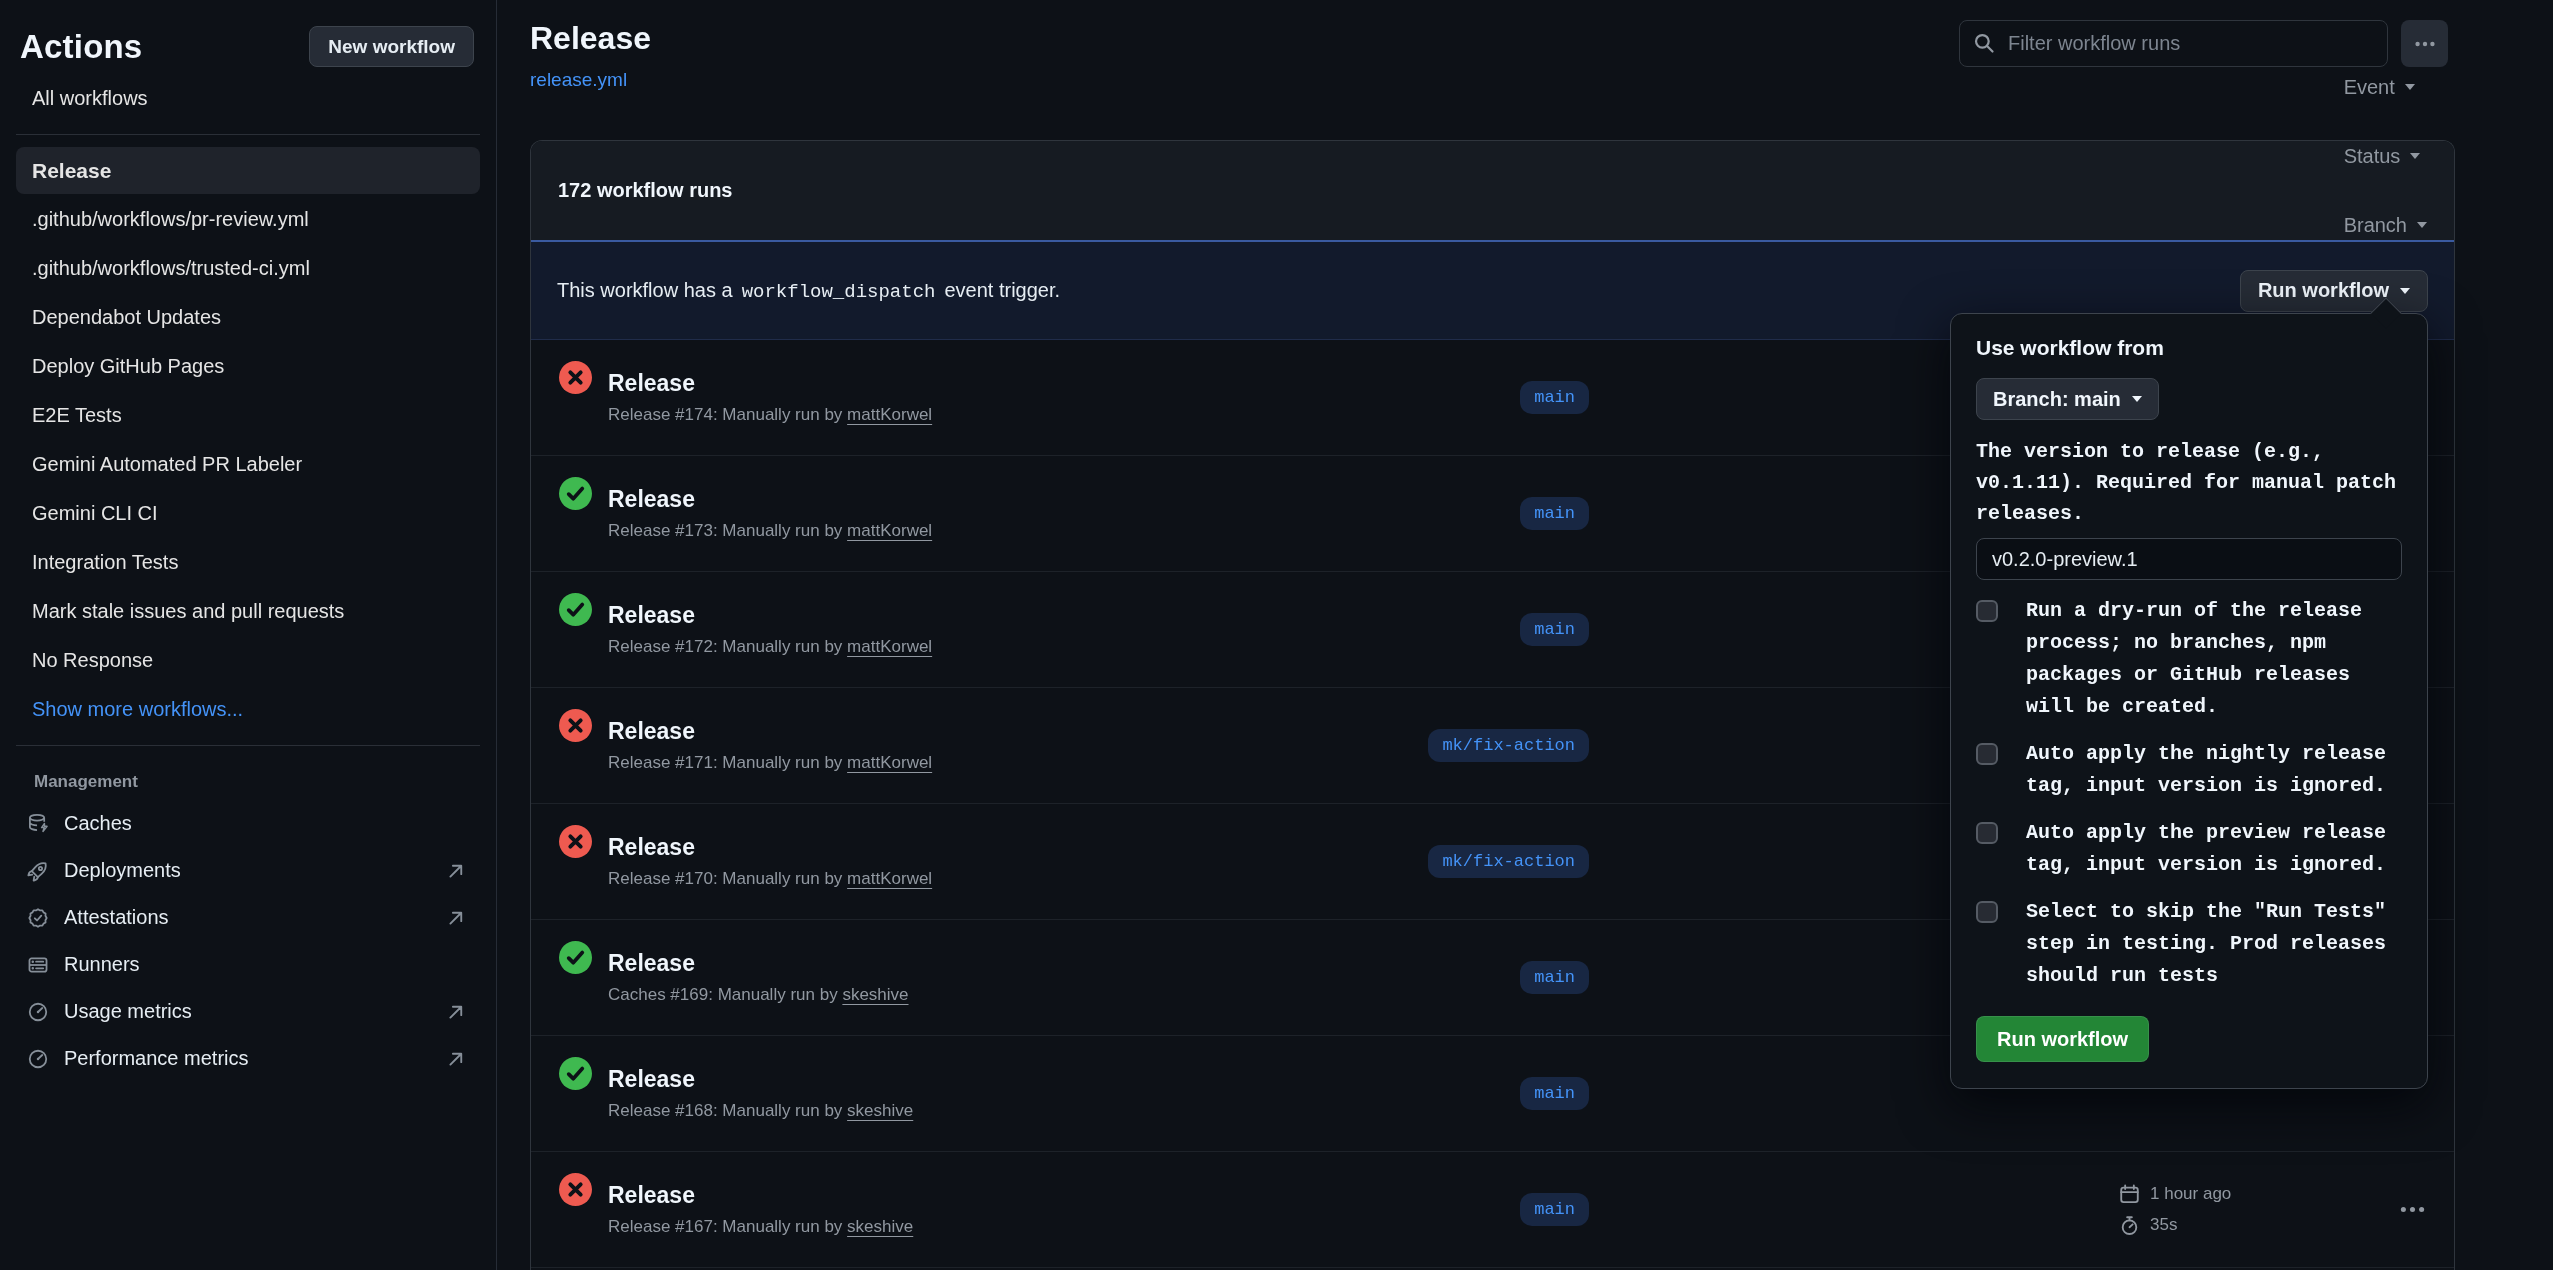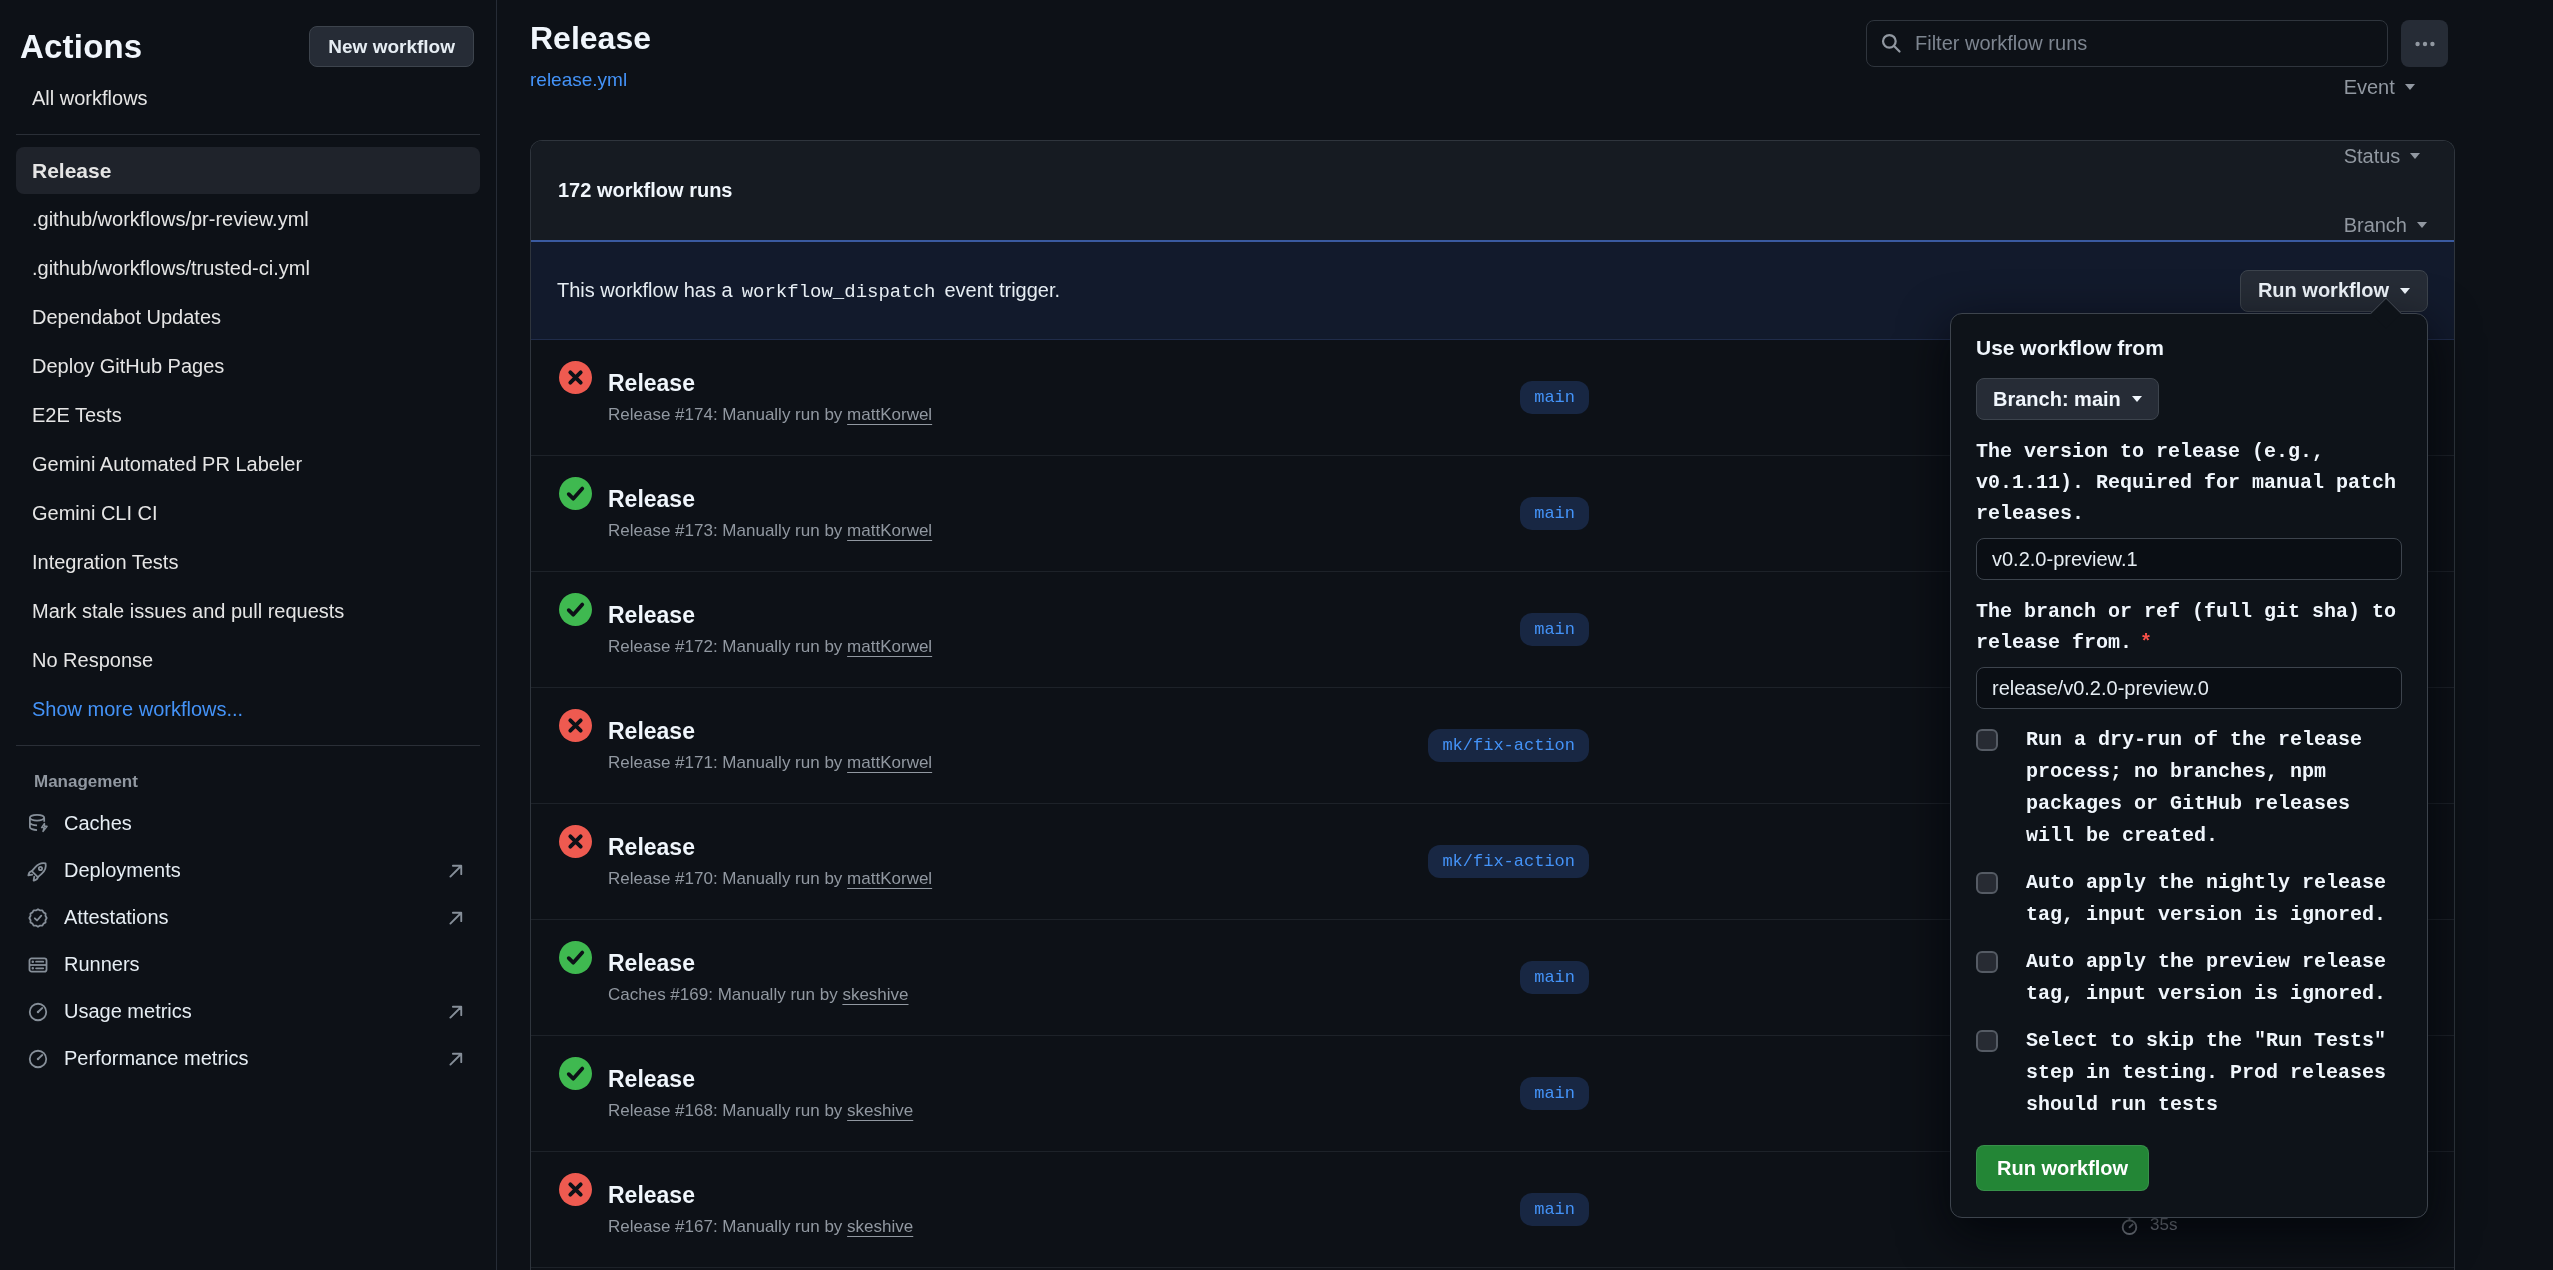--- a/index.html
+++ b/index.html
@@ -43,21 +43,21 @@
   
   .main { position:absolute; left:498px; top:0; right:0; height:100%; }
   .main-head { position:absolute; left:32px; top:20px; }
   .page-title { font-size:32px; font-weight:700; color:#f0f6fc; }
   .file-link { display:inline-block; margin-top:12px; font-size:19px; color:#4493f8; cursor:pointer; }
   .search-wrap { position:absolute; top:20px; right:105px; display:flex; gap:13px; }
   .search-box { position:relative; }
   .search-icon { position:absolute; left:14px; top:12px; width:22px; height:22px; color:#9198a1; pointer-events:none; }
   .search-icon svg { width:22px; height:22px; }
   .search-input {
-    width:522px; height:47px; background:#0d1117; border:1px solid #2f353d; border-radius:8px;
+    width:429px; height:47px; background:#0d1117; border:1px solid #2f353d; border-radius:8px;
     color:#e6edf3; font-size:20px; padding:0 14px 0 48px; outline:none; font-family:inherit;
   }
   .search-input::placeholder { color:#7d8590; }
   .kebab-btn {
     width:47px; height:47px; background:#262c36; border:none; border-radius:8px;
     display:flex; align-items:center; justify-content:center; color:#9198a1; cursor:pointer;
   }
   .kebab-btn svg { width:22px; height:22px; }
 
   
@@ -581,24 +581,20 @@
       <span class="caret-down"></span>
     </button>
 
     <div>
 
         <div>
           <div class="pop-label"><span>The version to release (e.g., v0.1.11). Required for manual patch releases.</span></div>
           <input class="pop-input" value="v0.2.0-preview.1" style="">
         </div>
 
-        <div>
-          <div class="pop-label"><span>The branch or ref (full git sha) to release from.</span><span class="req">*</span></div>
-          <input class="pop-input" value="release/v0.2.0-preview.0" style="">
-        </div>
       </div>
 
     <div>
 
         <label class="pop-check">
           <span class="checkbox"></span>
           <span class="check-label">Run a dry-run of the release process; no branches, npm packages or GitHub releases will be created.</span>
         </label>
 
         <label class="pop-check">

